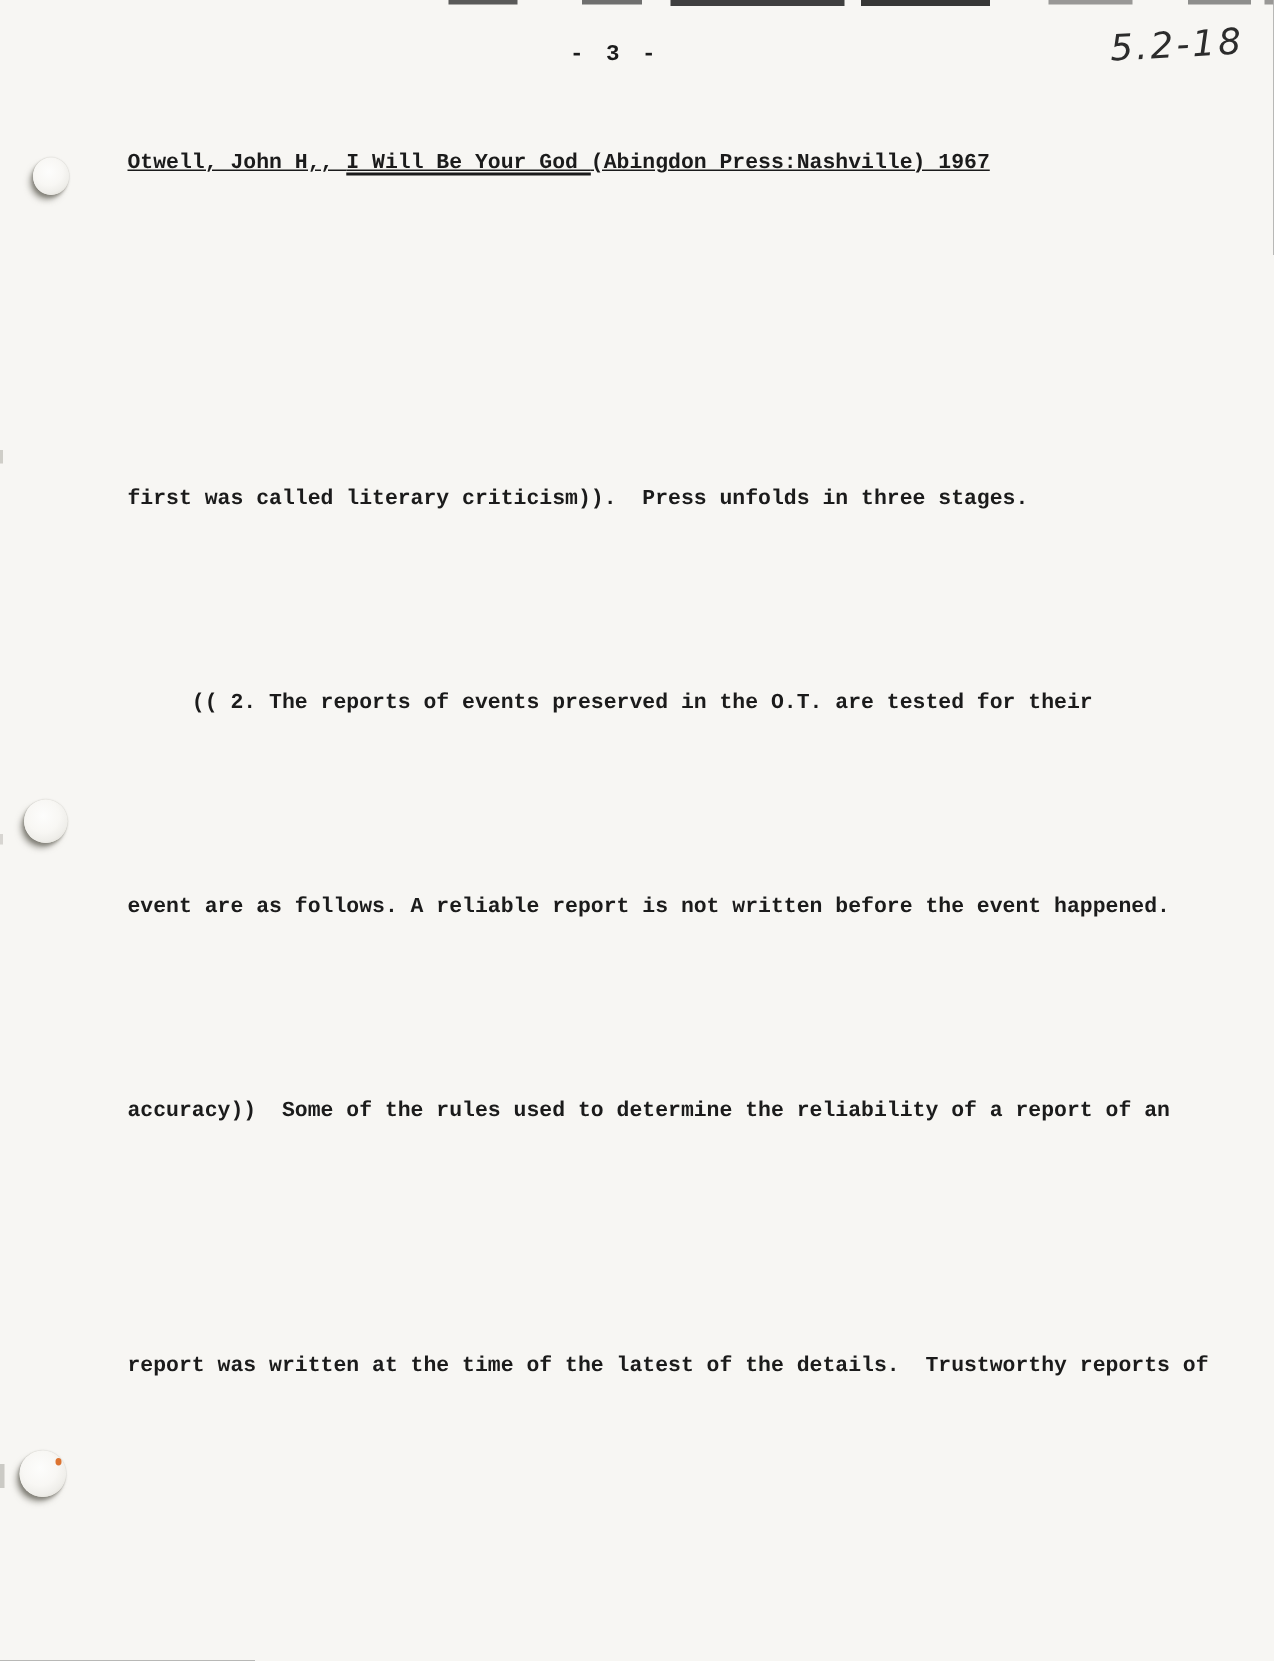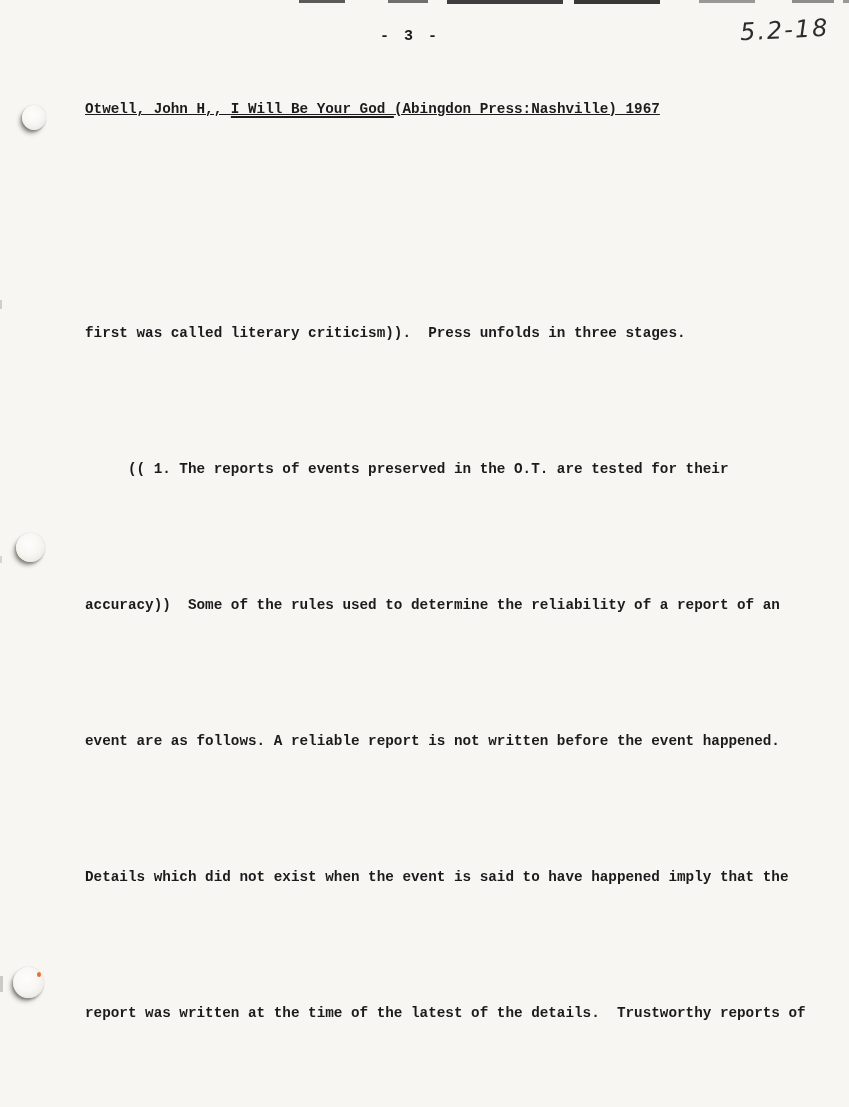--- a/index.html
+++ b/index.html
@@ -122,27 +122,26 @@
   <div class="handwritten">5.2-18</div>
 
   <div class="citation"><span>Otwell, John H,, </span><span class="book-title">I Will Be Your God </span><span>(Abingdon Press:Nashville) 1967</span></div>
 
   <div class="body-text">
     
   
     
       <div class="line">first was called literary criticism)).  Press unfolds in three stages.</div>
     
-      <div class="line">     (( 1. The reports of events preserved in the O.T. are tested for their</div>
+      <div class="line">     (( 2. The reports of events preserved in the O.T. are tested for their</div>
+    
+      <div class="line">event are as follows. A reliable report is not written before the event happened.</div>
     
       <div class="line">accuracy))  Some of the rules used to determine the reliability of a report of an</div>
     
-      <div class="line">event are as follows. A reliable report is not written before the event happened.</div>
-    
-      <div class="line">Details which did not exist when the event is said to have happened imply that the</div>
     
       <div class="line">report was written at the time of the latest of the details.  Trustworthy reports of</div>
     
       
     
       
     
       
     
       

